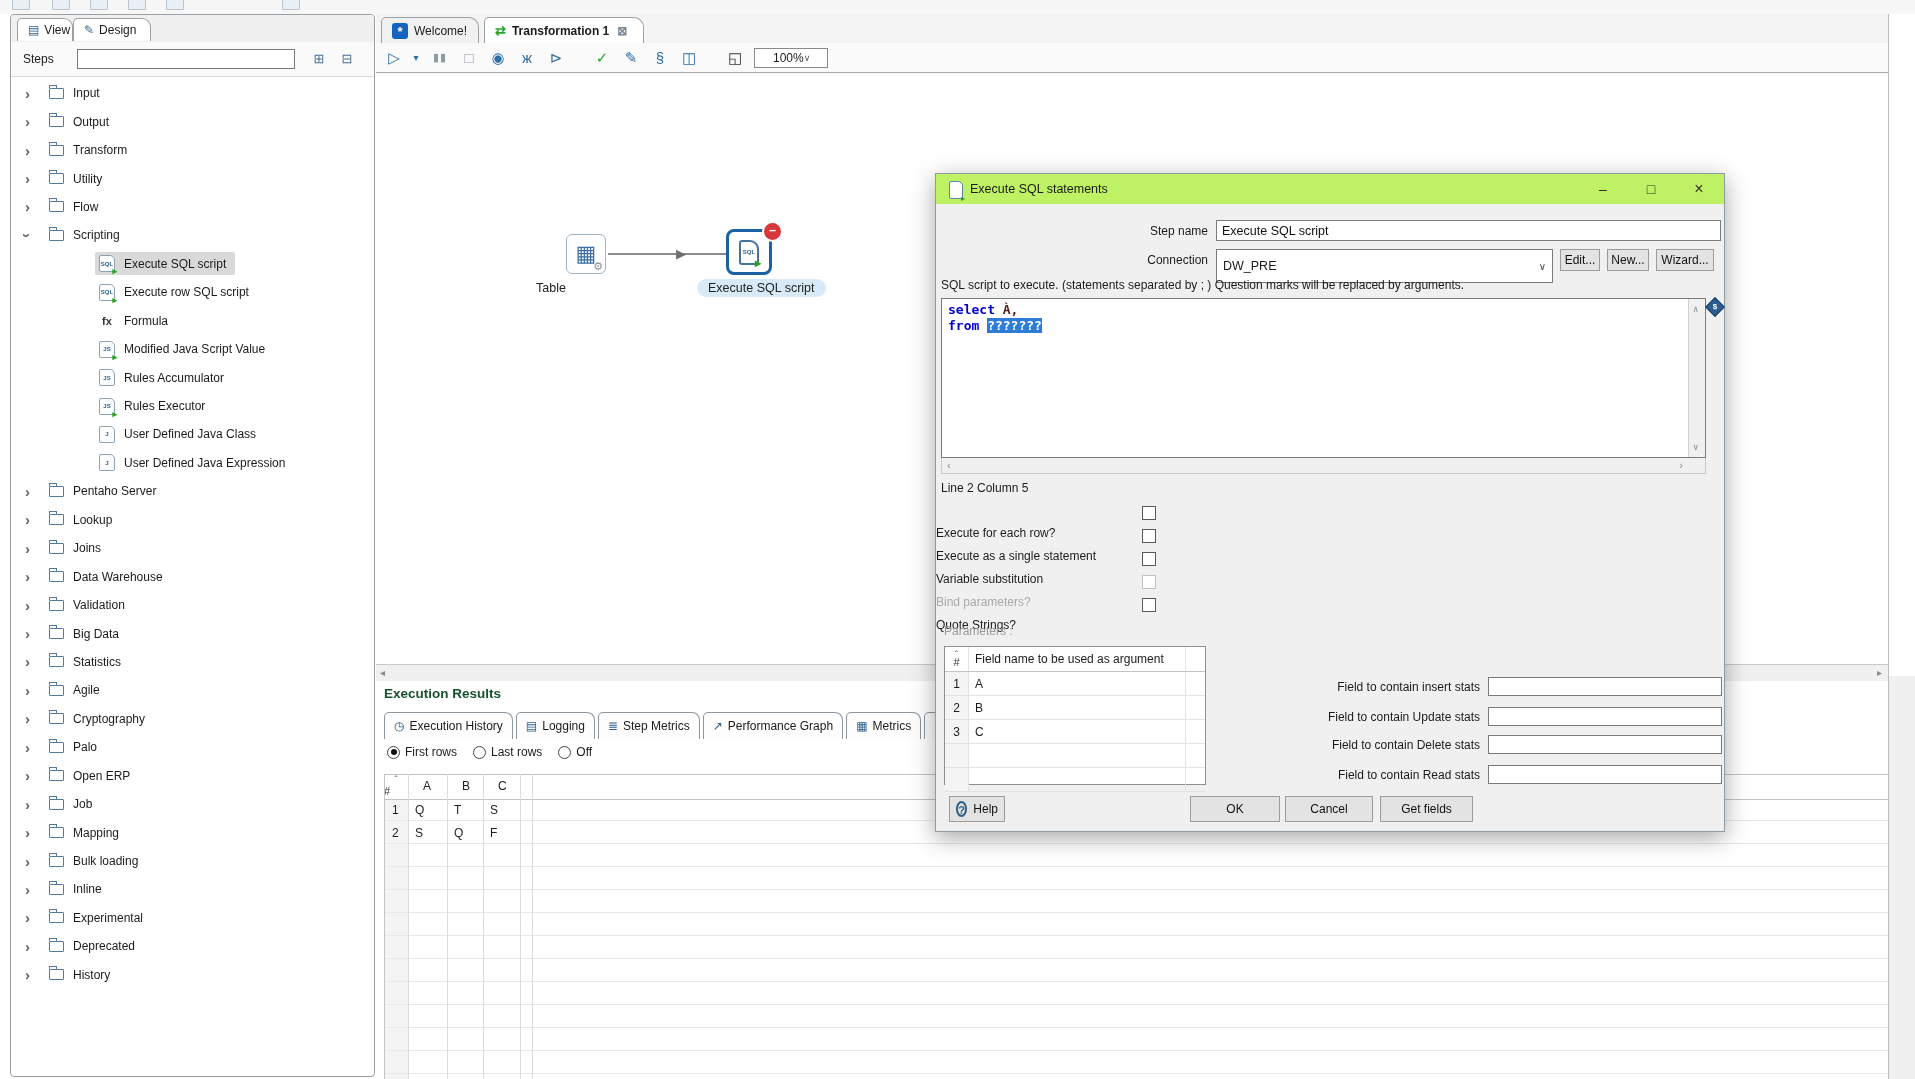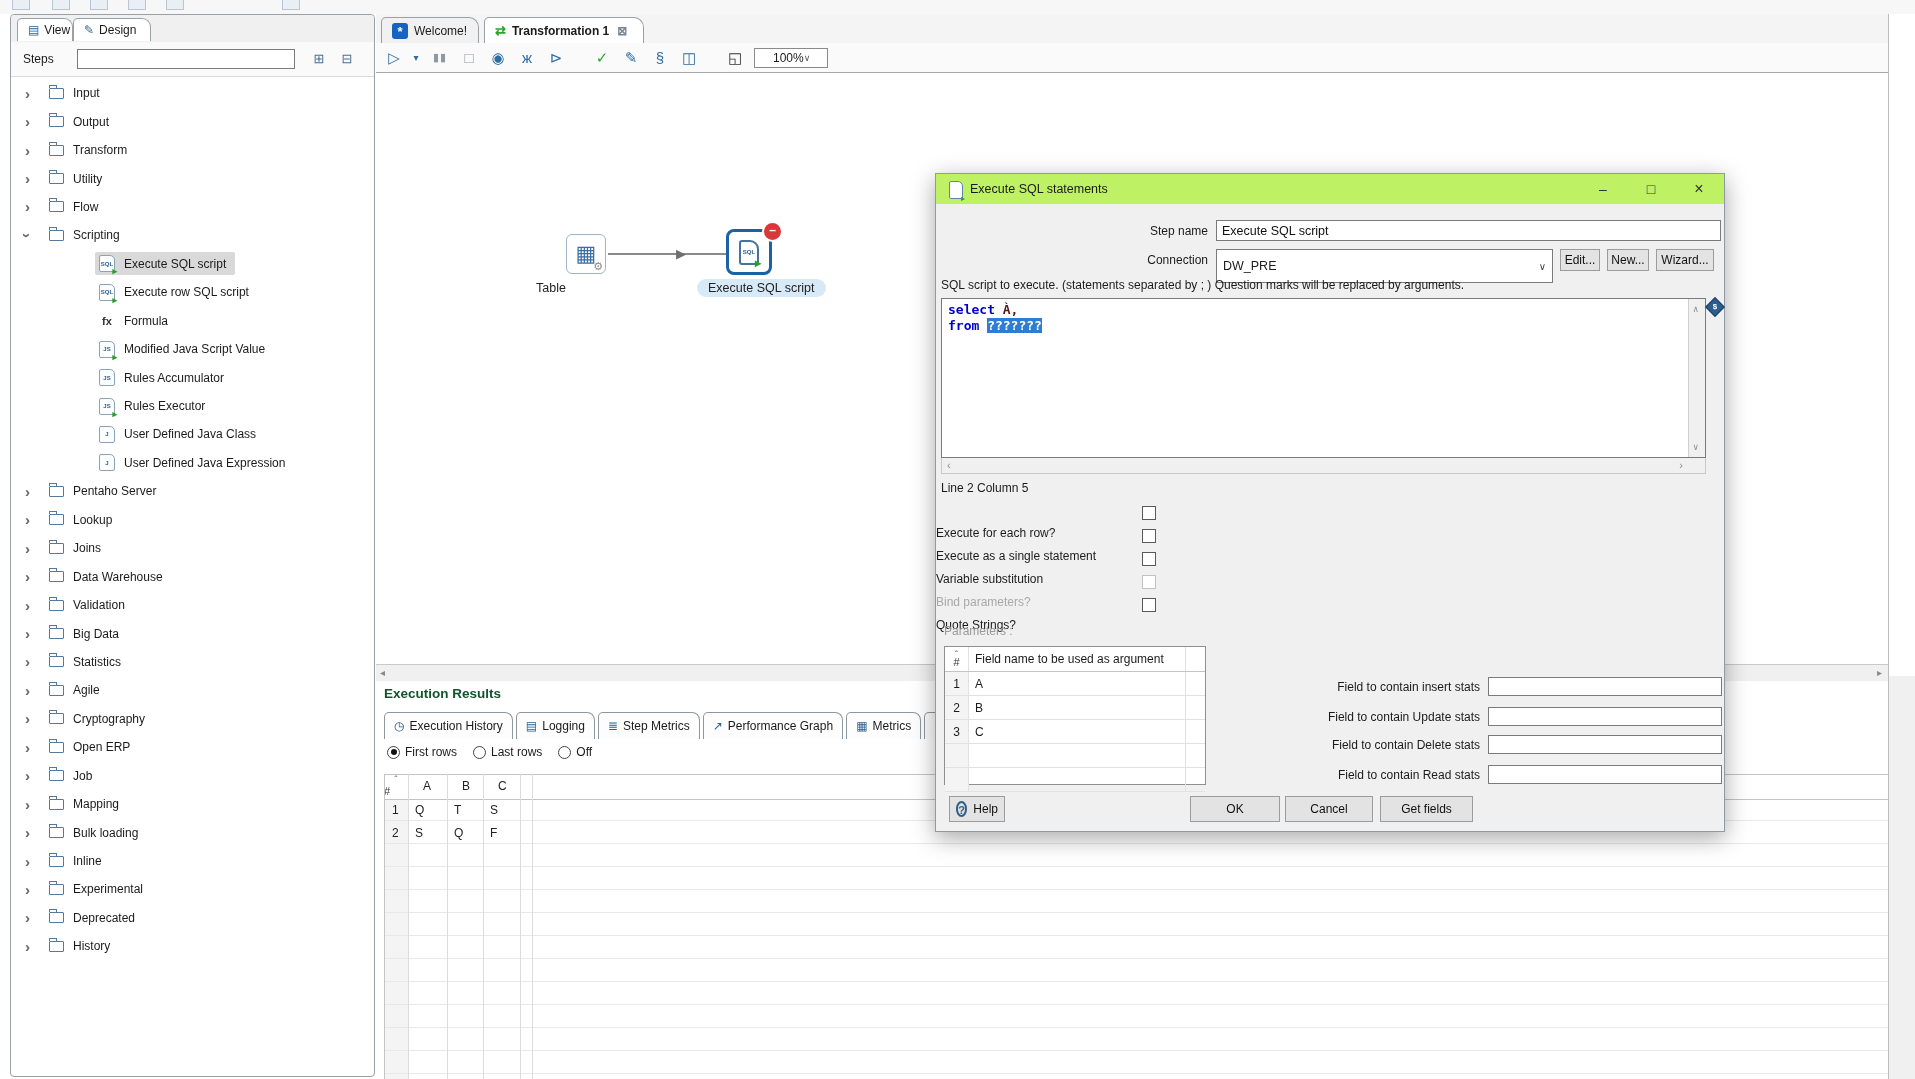--- a/index.html
+++ b/index.html
@@ -348,20 +348,28 @@
 
         <div class="titem folder">
           <span class="chev isf"></span>
           <span class="inner">
             <span class="ficon"></span>
 
             <span class="tlabel">Cryptography</span>
           </span>
         </div>
 
+        <div class="titem folder">
+          <span class="chev isf"></span>
+          <span class="inner">
+            <span class="ficon"></span>
+
+            <span class="tlabel">Palo</span>
+          </span>
+        </div>
 
         <div class="titem folder">
           <span class="chev isf"></span>
           <span class="inner">
             <span class="ficon"></span>
 
             <span class="tlabel">Open ERP</span>
           </span>
         </div>
 

